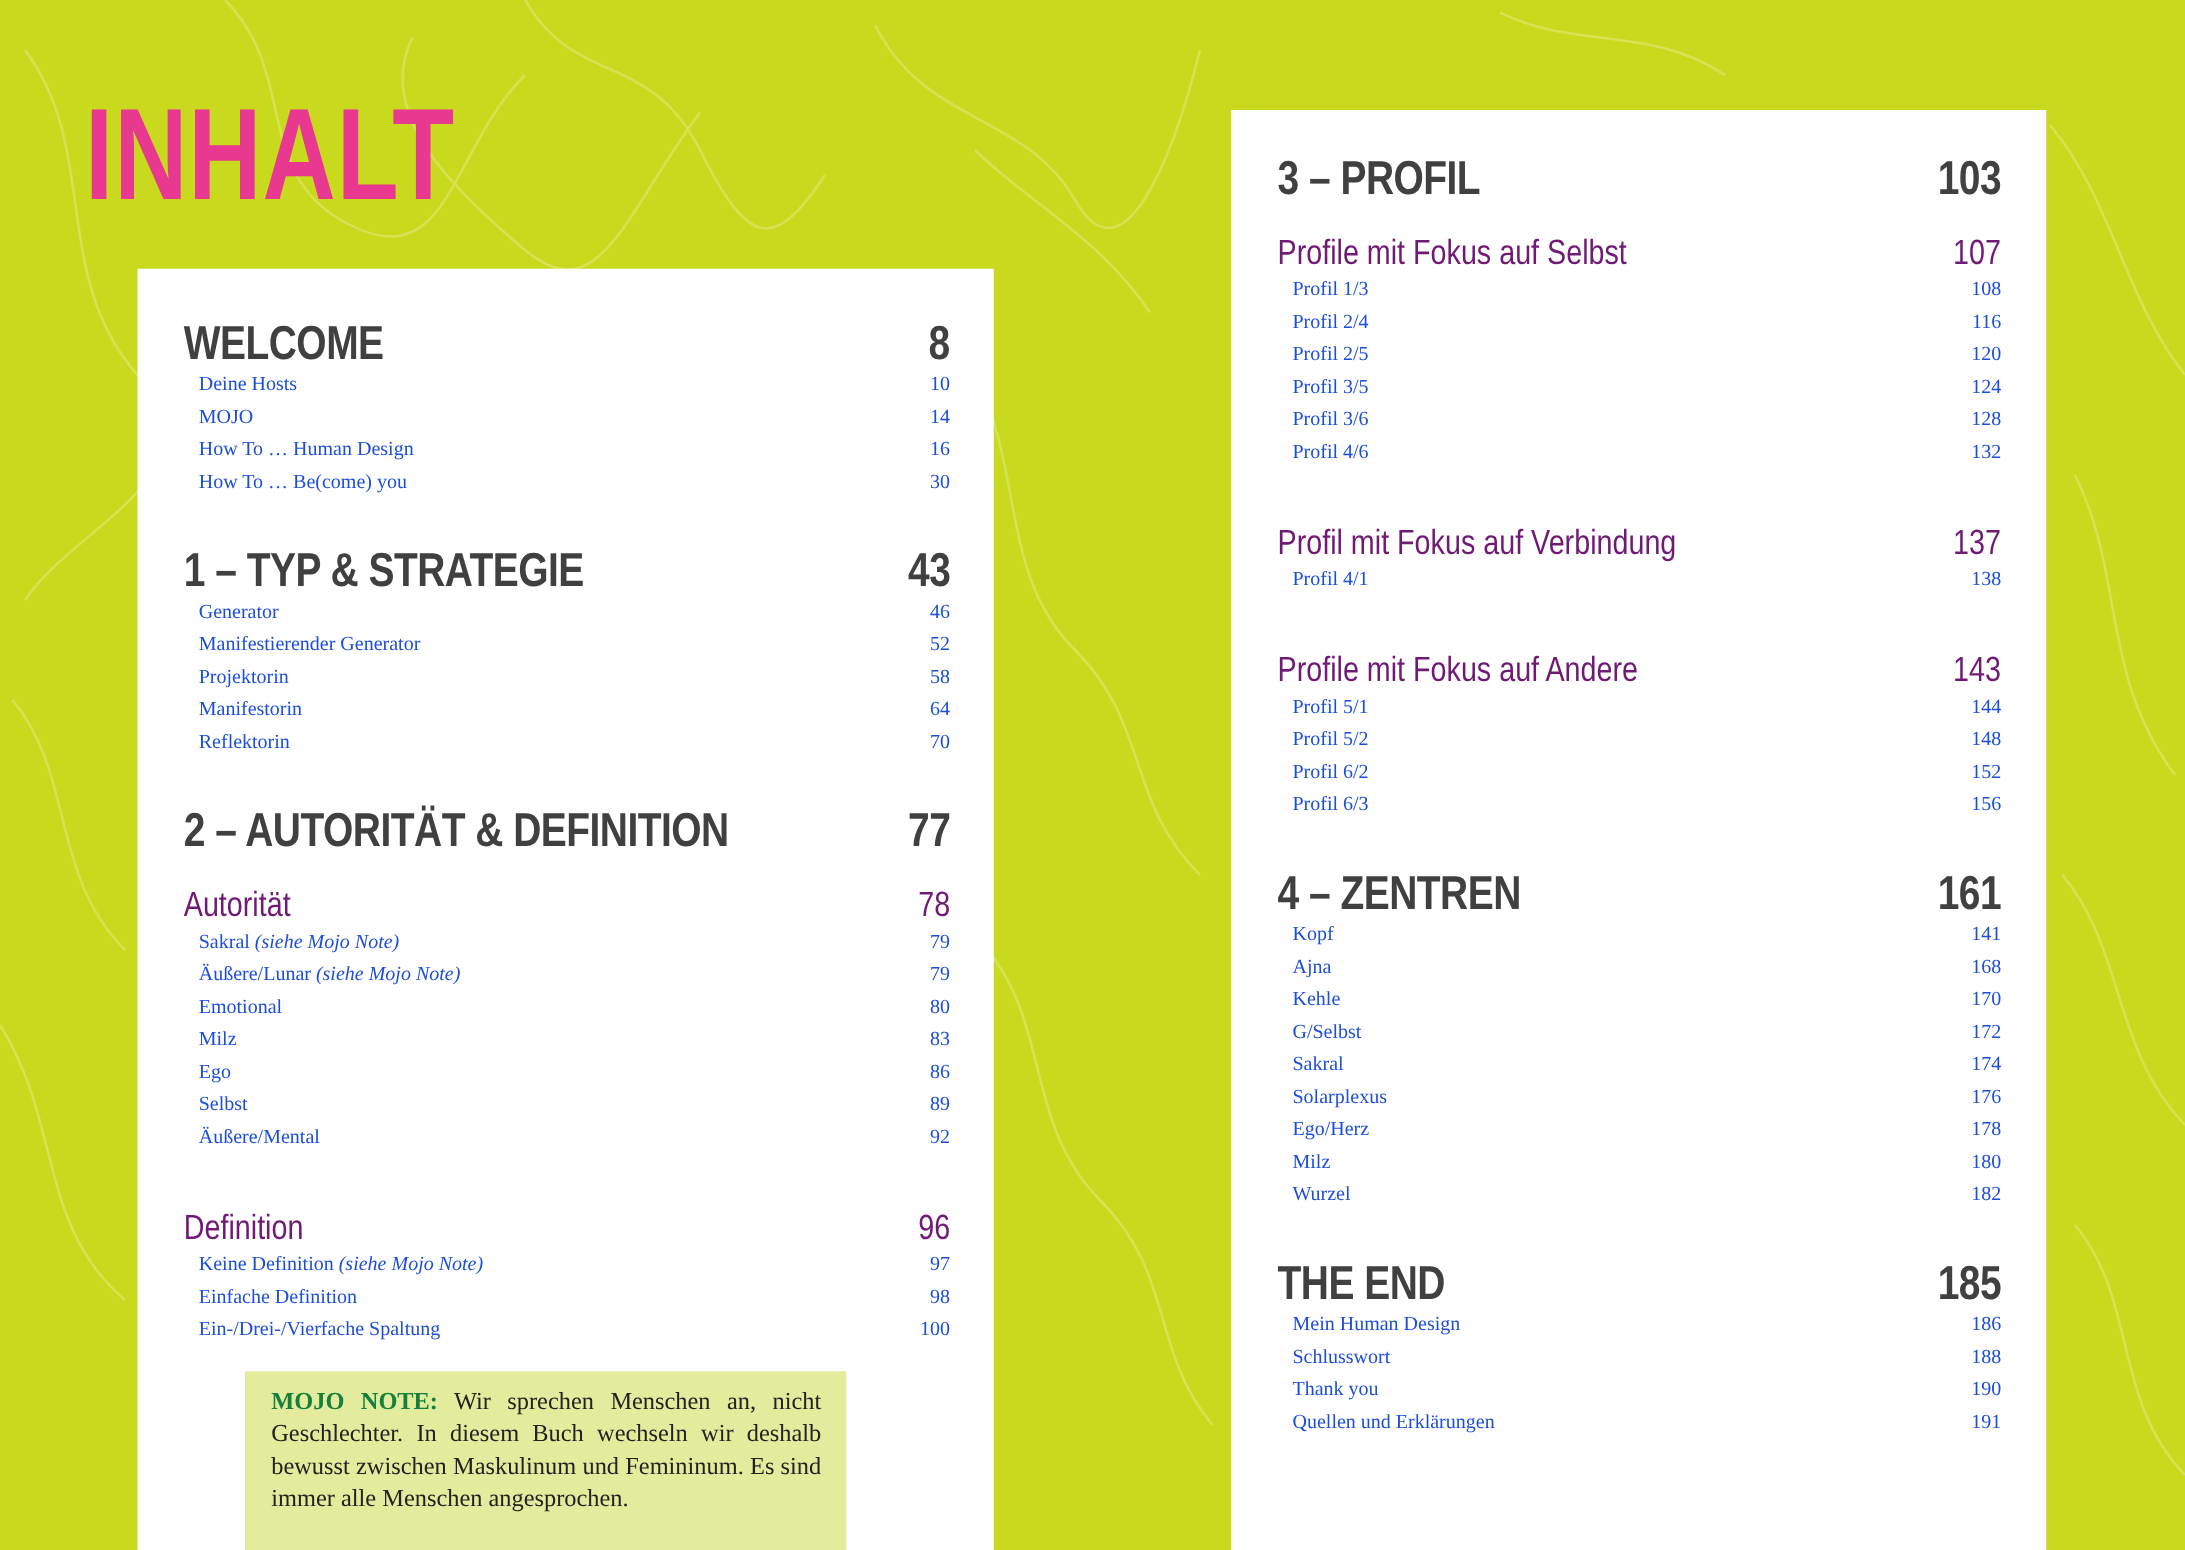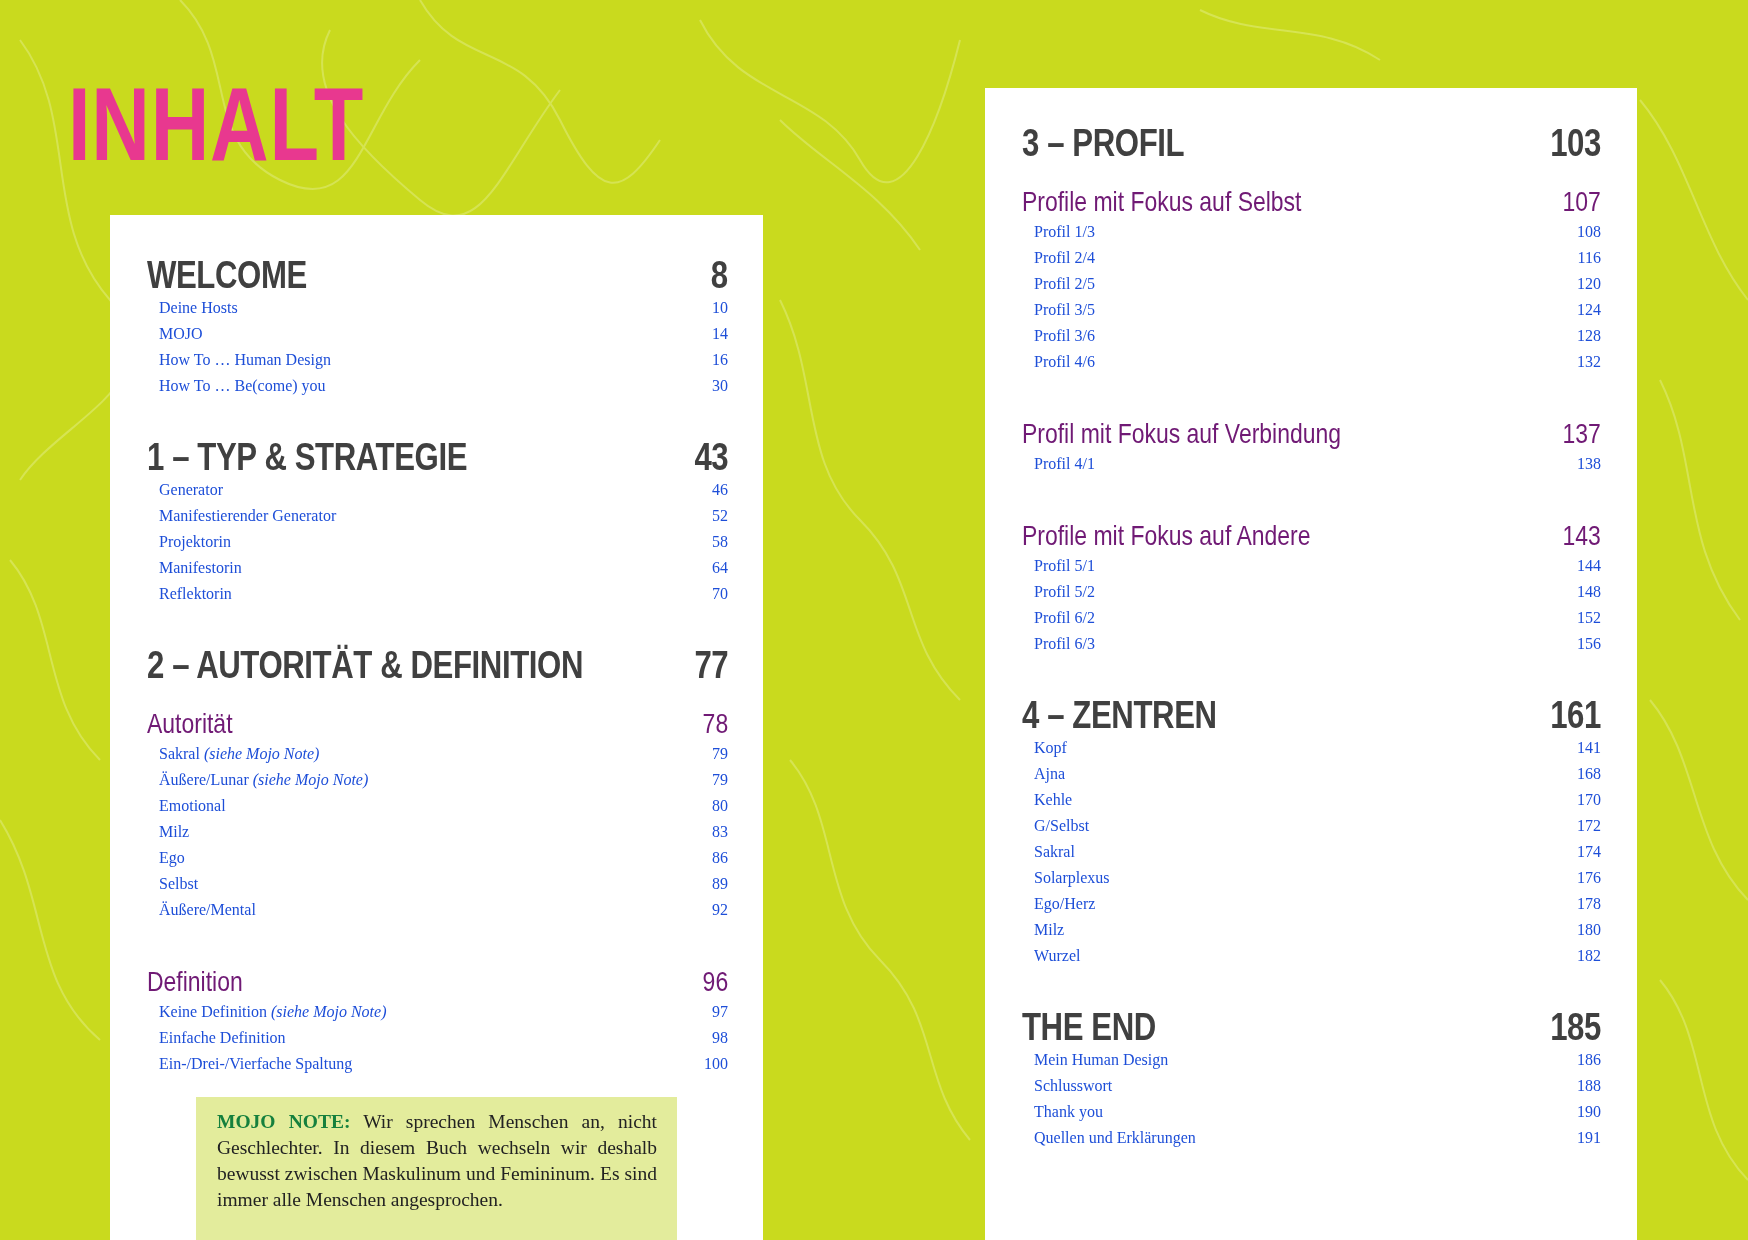--- a/index.html
+++ b/index.html
@@ -9,21 +9,21 @@
     font-family: "Liberation Serif", serif;
   }
   .bg-pattern { position: absolute; inset: 0; pointer-events: none; }
   .title {
     position: absolute; left: 68px; top: 72px;
     font-family: "Liberation Sans", sans-serif; font-weight: 700;
     font-size: 104px; line-height: 1; color: #e8388f;
     transform: scaleX(0.78); transform-origin: left top; letter-spacing: 1px;
   }
   .panel { position: absolute; background: #ffffff; }
-  .panel-left { left: 110px; top: 215px; width: 653px; height: 1025px; }
+  .panel-left { left: 110px; top: 215px; width: 653px; height: 1025px; padding-left: 32px; }
   .panel-right { left: 985px; top: 88px; width: 652px; height: 1152px; }
   .toc { position: absolute; }
   .panel-left .toc { left: 37px; right: 35px; top: 40px; }
   .panel-right .toc { left: 37px; right: 36px; top: 35px; }
   .row { display: flex; justify-content: space-between; align-items: baseline; }
   .h1 {
     font-family: "Liberation Sans", sans-serif; font-weight: 700; color: #404040;
     font-size: 38px; line-height: 40px; letter-spacing: -0.5px;
   }
   .h1 .lbl, .h1 .pg, .h2 .lbl, .h2 .pg { display: inline-block; transform: scaleX(0.82); }

